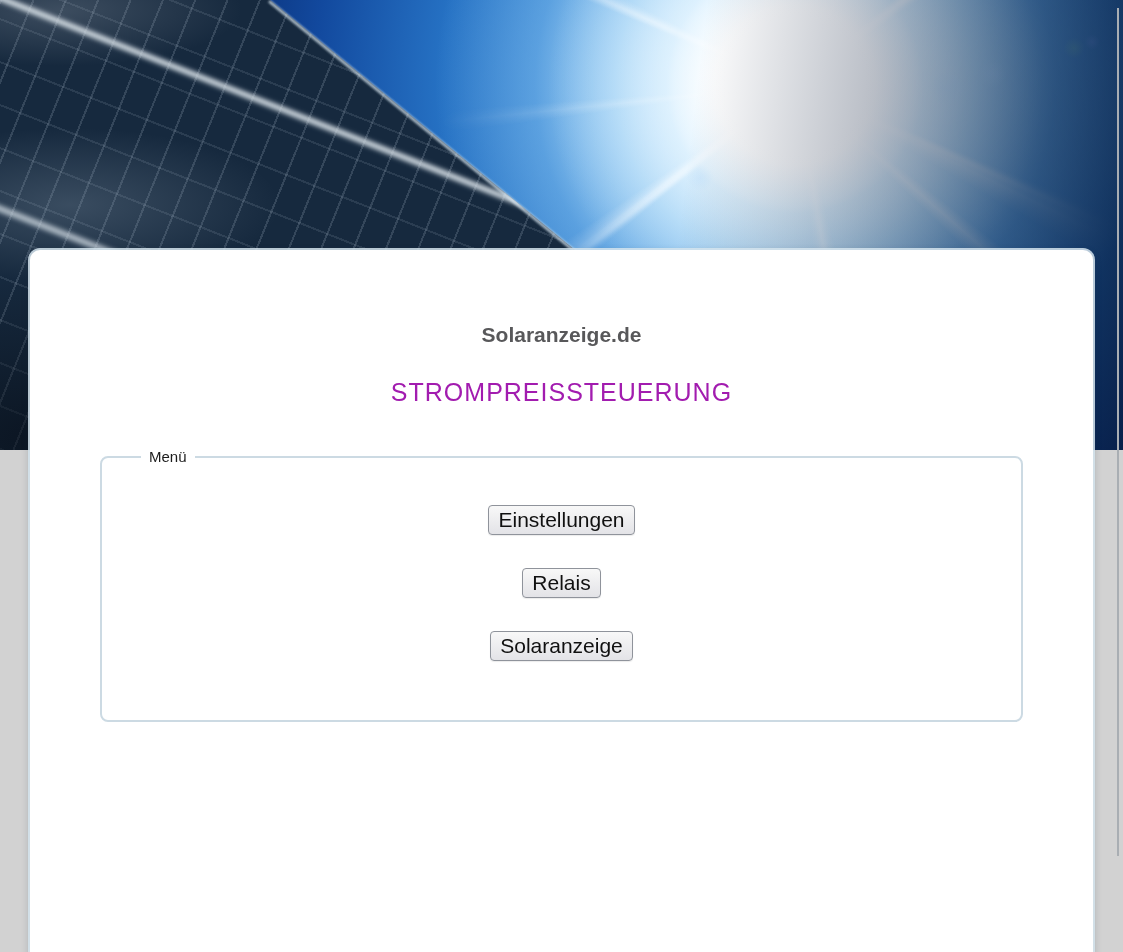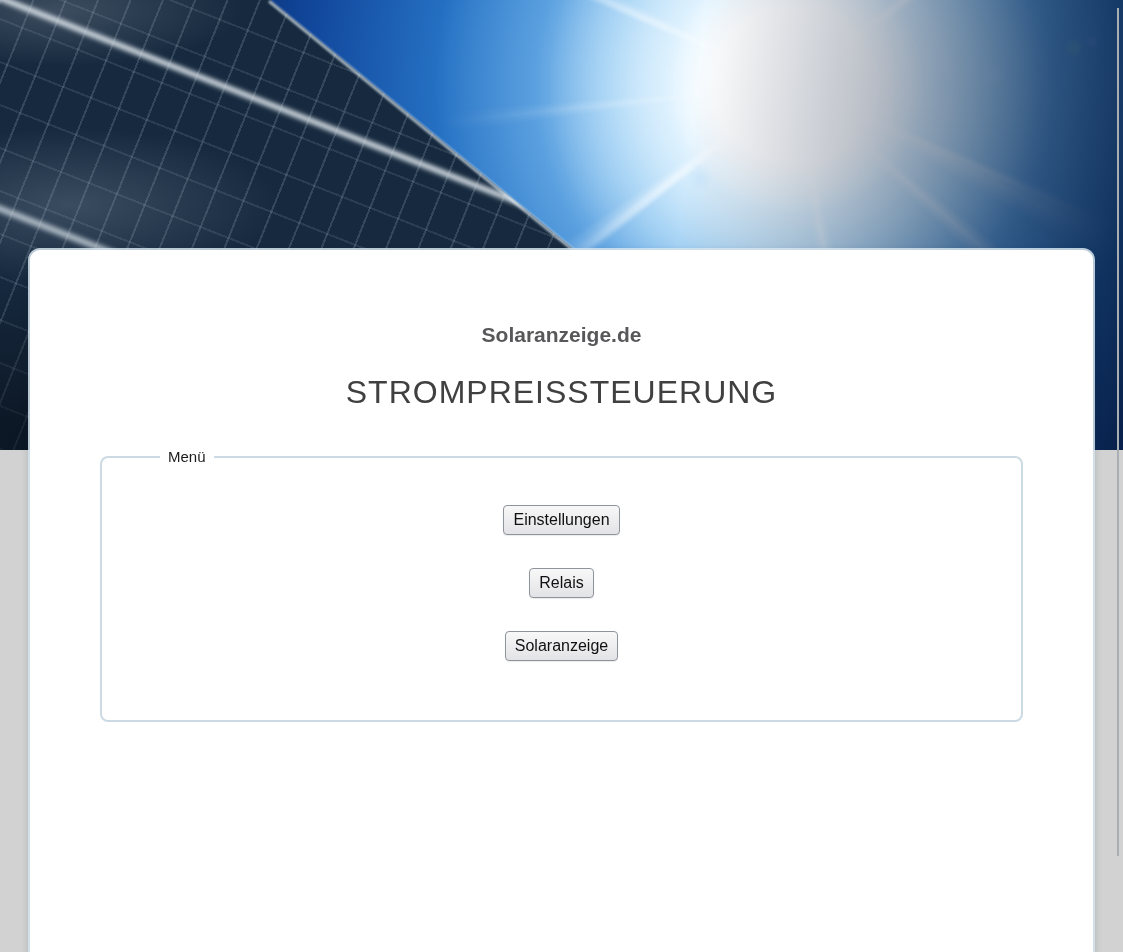--- a/index.html
+++ b/index.html
@@ -83,33 +83,33 @@
     position:absolute;left:30px;top:250px;width:1063px;height:809px;box-sizing:border-box;
     background:#ffffff;border-radius:10px;
     box-shadow:0 0 0 2px rgba(214,229,239,.85), 0 3px 9px rgba(20,40,60,.28);
   }
   .site-title{
     margin:72px 0 0;text-align:center;
     font-size:21px;font-weight:bold;color:#58585a;line-height:26px;
   }
   .page-title{
     margin:24px 0 0;text-align:center;
-    font-size:32px;font-weight:400;color:#404040;line-height:40px;letter-spacing:1px;
+    font-size:25px;font-weight:400;color:#a21caf;line-height:40px;letter-spacing:1px;
   }
   fieldset.menu{
     box-sizing:border-box;margin:36px 0 0 70px;width:923px;height:274px;
-    border:2px solid #ccdae3;border-radius:8px;padding:0 28px;
+    border:2px solid #ccdae3;border-radius:8px;padding:0 9px;
   }
   fieldset.menu legend{
     margin-left:30px;padding:0 8px;font-size:15px;color:#1c1c1c;
   }
   .menu-buttons{display:flex;flex-direction:column;align-items:center;gap:33px;margin-top:40px;}
   .menu-buttons button{
     font-family:"Liberation Sans","DejaVu Sans",sans-serif;
-    font-size:16px;color:#101010;line-height:18px;
+    font-size:21px;color:#101010;line-height:18px;
     padding:5px 9px;
     background:linear-gradient(#f8f8f8,#e3e3e7);
     border:1px solid #8f939b;border-radius:4px;
     box-shadow:0 1px 1px rgba(0,0,0,.08);
     cursor:pointer;
   }
 
   
   .scroll-line{
     position:absolute;left:1117px;top:8px;width:2px;height:848px;

